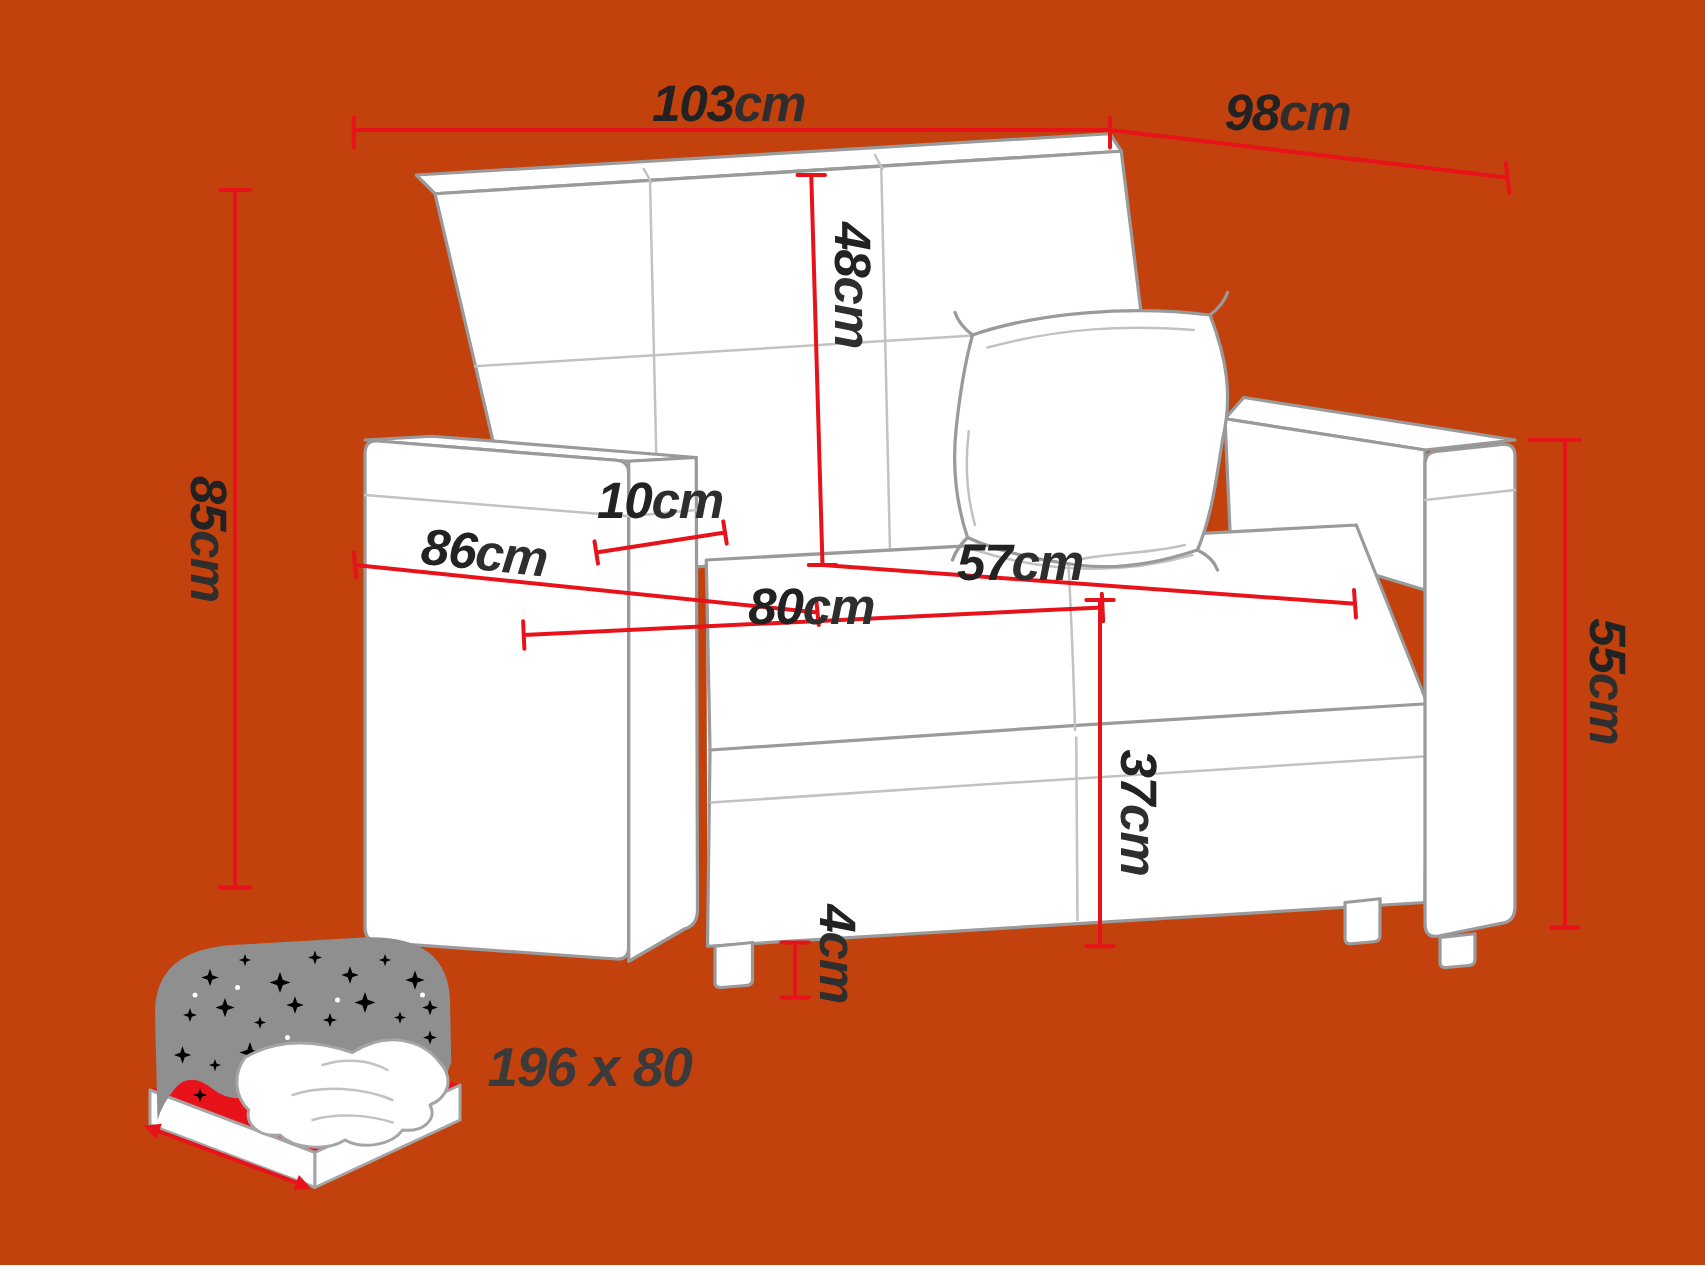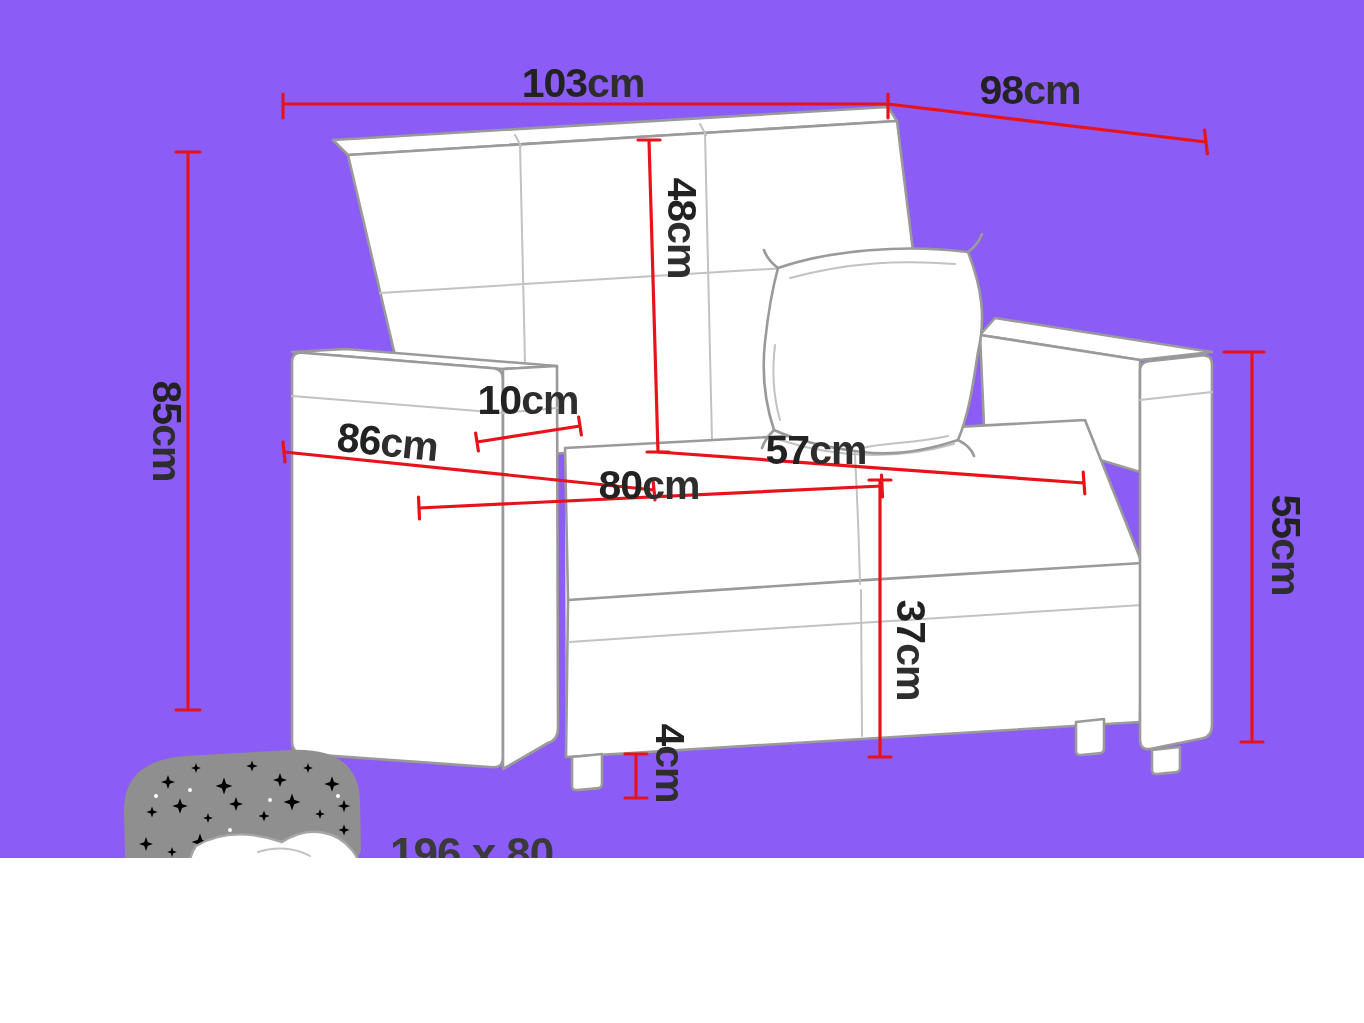--- a/index.html
+++ b/index.html
@@ -1,16 +1,16 @@
 <!DOCTYPE html>
 <html><head>
 <meta charset="utf-8">
 <style>
   html,body{margin:0;padding:0;background:#ffffff;}
-  .stage{width:1364px;height:858px;position:relative;background:#8b5cf6;overflow:hidden;}
+  .stage{width:1364px;height:1012px;position:relative;background:#c2410c;overflow:hidden;font-style:italic;}
   svg{display:block;}
   .dim{font-family:"Liberation Sans",sans-serif;font-weight:bold;font-size:41px;fill:#222222;letter-spacing:-1px;}
   .dim .unit{fill:#2e2e2e;}
   .big{font-family:"Liberation Sans",sans-serif;font-weight:bold;font-size:44px;fill:#3a3a3a;letter-spacing:-1px;}
   .red{stroke:#e8131a;stroke-width:3.2;fill:none;stroke-linecap:round;}
   .red-f{fill:#e8131a;stroke:none;}
   .sofa{stroke:#9a9a9a;stroke-width:2.6;fill:none;stroke-linecap:round;stroke-linejoin:round;}
   .sofa-f{stroke:#9a9a9a;stroke-width:2.6;fill:#ffffff;stroke-linecap:round;stroke-linejoin:round;}
   .seam{stroke:#c2c2c2;stroke-width:2;fill:none;stroke-linecap:round;}
   .bed-outline{stroke:#a5a5a5;stroke-width:2.4;fill:#ffffff;stroke-linejoin:round;}

